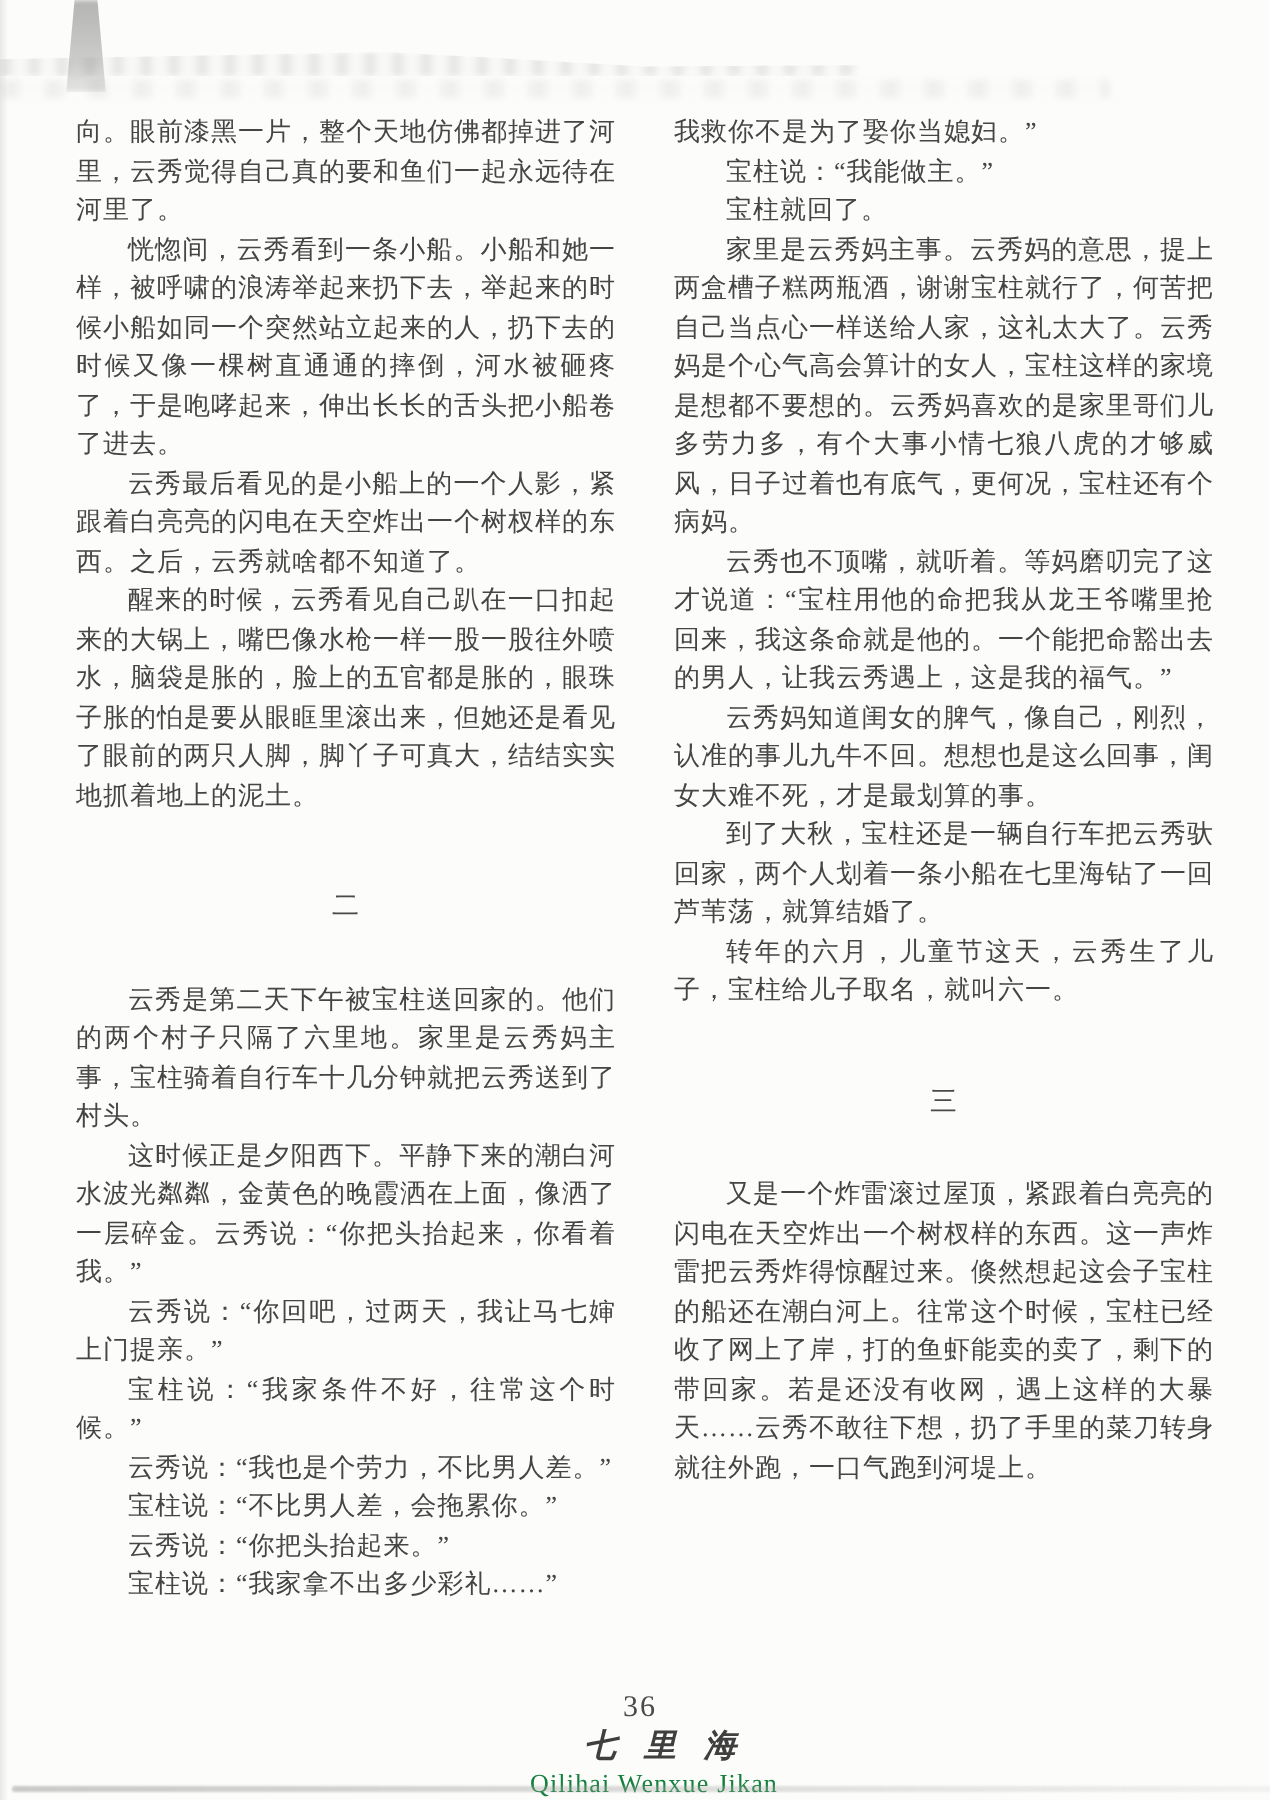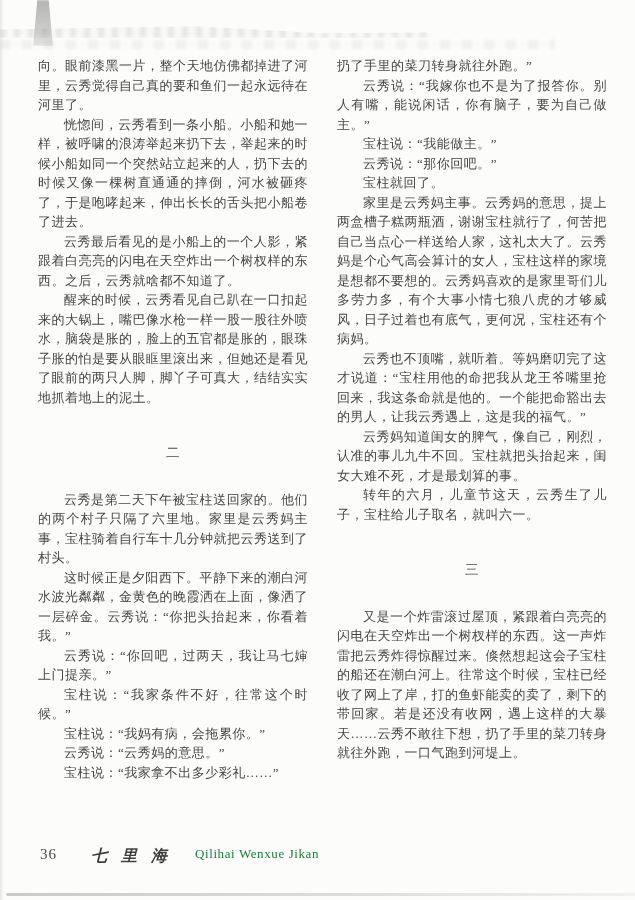--- a/index.html
+++ b/index.html
@@ -51,21 +51,21 @@
   #col-right{left:337px;}
   .para{margin:0;}
   .para.indent{text-indent:2em;}
   .section-marker{
     text-align:center;text-indent:0;
     margin:36px 0 27px;
     font-size:13.5px;color:#4a4a4a;
   }
   #footer{
     position:absolute;left:40px;top:846px;width:560px;height:24px;
-    display:flex;align-items:flex-start;
+    display:flex;align-items:center;flex-direction:column;
   }
   #page-number{font-size:15px;color:#4a4a4a;letter-spacing:1px;}
   #journal-cn{
     margin-left:34px;font-size:16px;color:#3f3f3f;
     letter-spacing:14px;font-style:italic;font-weight:bold;
     font-family:"Liberation Serif","DejaVu Serif",serif;
   }
   #journal-pinyin{margin-left:14px;font-size:13px;color:#15803d;letter-spacing:.6px;}
 </style>
 </head>
@@ -82,33 +82,33 @@
   <div id="col-left" class="column">
       <div class="para">向。眼前漆黑一片，整个天地仿佛都掉进了河里，云秀觉得自己真的要和鱼们一起永远待在河里了。</div>
       <div class="para indent">恍惚间，云秀看到一条小船。小船和她一样，被呼啸的浪涛举起来扔下去，举起来的时候小船如同一个突然站立起来的人，扔下去的时候又像一棵树直通通的摔倒，河水被砸疼了，于是咆哮起来，伸出长长的舌头把小船卷了进去。</div>
       <div class="para indent">云秀最后看见的是小船上的一个人影，紧跟着白亮亮的闪电在天空炸出一个树杈样的东西。之后，云秀就啥都不知道了。</div>
       <div class="para indent">醒来的时候，云秀看见自己趴在一口扣起来的大锅上，嘴巴像水枪一样一股一股往外喷水，脑袋是胀的，脸上的五官都是胀的，眼珠子胀的怕是要从眼眶里滚出来，但她还是看见了眼前的两只人脚，脚丫子可真大，结结实实地抓着地上的泥土。</div>
       <div class="section-marker">二</div>
       <div class="para indent">云秀是第二天下午被宝柱送回家的。他们的两个村子只隔了六里地。家里是云秀妈主事，宝柱骑着自行车十几分钟就把云秀送到了村头。</div>
       <div class="para indent">这时候正是夕阳西下。平静下来的潮白河水波光粼粼，金黄色的晚霞洒在上面，像洒了一层碎金。云秀说：“你把头抬起来，你看着我。”</div>
       <div class="para indent">云秀说：“你回吧，过两天，我让马七婶上门提亲。”</div>
       <div class="para indent">宝柱说：“我家条件不好，往常这个时候。”</div>
-      <div class="para indent">宝柱说：“我妈有病，会拖累你。”</div>
-      <div class="para indent">云秀说：“云秀妈的意思。”</div>
+      <div class="para indent">云秀说：“我也是个劳力，不比男人差。”</div>
+      <div class="para indent">宝柱说：“不比男人差，会拖累你。”</div>
+      <div class="para indent">云秀说：“你把头抬起来。”</div>
       <div class="para indent">宝柱说：“我家拿不出多少彩礼……”</div>
     </div>
   <div id="col-right" class="column">
-      <div class="para">扔了手里的菜刀转身就往外跑。”</div>
-      <div class="para indent">云秀说：“我嫁你也不是为了报答你。别人有嘴，能说闲话，你有脑子，要为自己做主。”</div>
+      <div class="para">我救你不是为了娶你当媳妇。”</div>
       <div class="para indent">宝柱说：“我能做主。”</div>
-      <div class="para indent">云秀说：“那你回吧。”</div>
       <div class="para indent">宝柱就回了。</div>
       <div class="para indent">家里是云秀妈主事。云秀妈的意思，提上两盒槽子糕两瓶酒，谢谢宝柱就行了，何苦把自己当点心一样送给人家，这礼太大了。云秀妈是个心气高会算计的女人，宝柱这样的家境是想都不要想的。云秀妈喜欢的是家里哥们儿多劳力多，有个大事小情七狼八虎的才够威风，日子过着也有底气，更何况，宝柱还有个病妈。</div>
       <div class="para indent">云秀也不顶嘴，就听着。等妈磨叨完了这才说道：“宝柱用他的命把我从龙王爷嘴里抢回来，我这条命就是他的。一个能把命豁出去的男人，让我云秀遇上，这是我的福气。”</div>
-      <div class="para indent">云秀妈知道闺女的脾气，像自己，刚烈，认准的事儿九牛不回。宝柱就把头抬起来，闺女大难不死，才是最划算的事。</div>
+      <div class="para indent">云秀妈知道闺女的脾气，像自己，刚烈，认准的事儿九牛不回。想想也是这么回事，闺女大难不死，才是最划算的事。</div>
+      <div class="para indent">到了大秋，宝柱还是一辆自行车把云秀驮回家，两个人划着一条小船在七里海钻了一回芦苇荡，就算结婚了。</div>
       <div class="para indent">转年的六月，儿童节这天，云秀生了儿子，宝柱给儿子取名，就叫六一。</div>
       <div class="section-marker">三</div>
       <div class="para indent">又是一个炸雷滚过屋顶，紧跟着白亮亮的闪电在天空炸出一个树杈样的东西。这一声炸雷把云秀炸得惊醒过来。倏然想起这会子宝柱的船还在潮白河上。往常这个时候，宝柱已经收了网上了岸，打的鱼虾能卖的卖了，剩下的带回家。若是还没有收网，遇上这样的大暴天……云秀不敢往下想，扔了手里的菜刀转身就往外跑，一口气跑到河堤上。</div>
     </div>
 
   <div id="footer">
     <span id="page-number">36</span>
     <span id="journal-cn">七里海</span>
     <span id="journal-pinyin">Qilihai Wenxue Jikan</span>
   </div>

